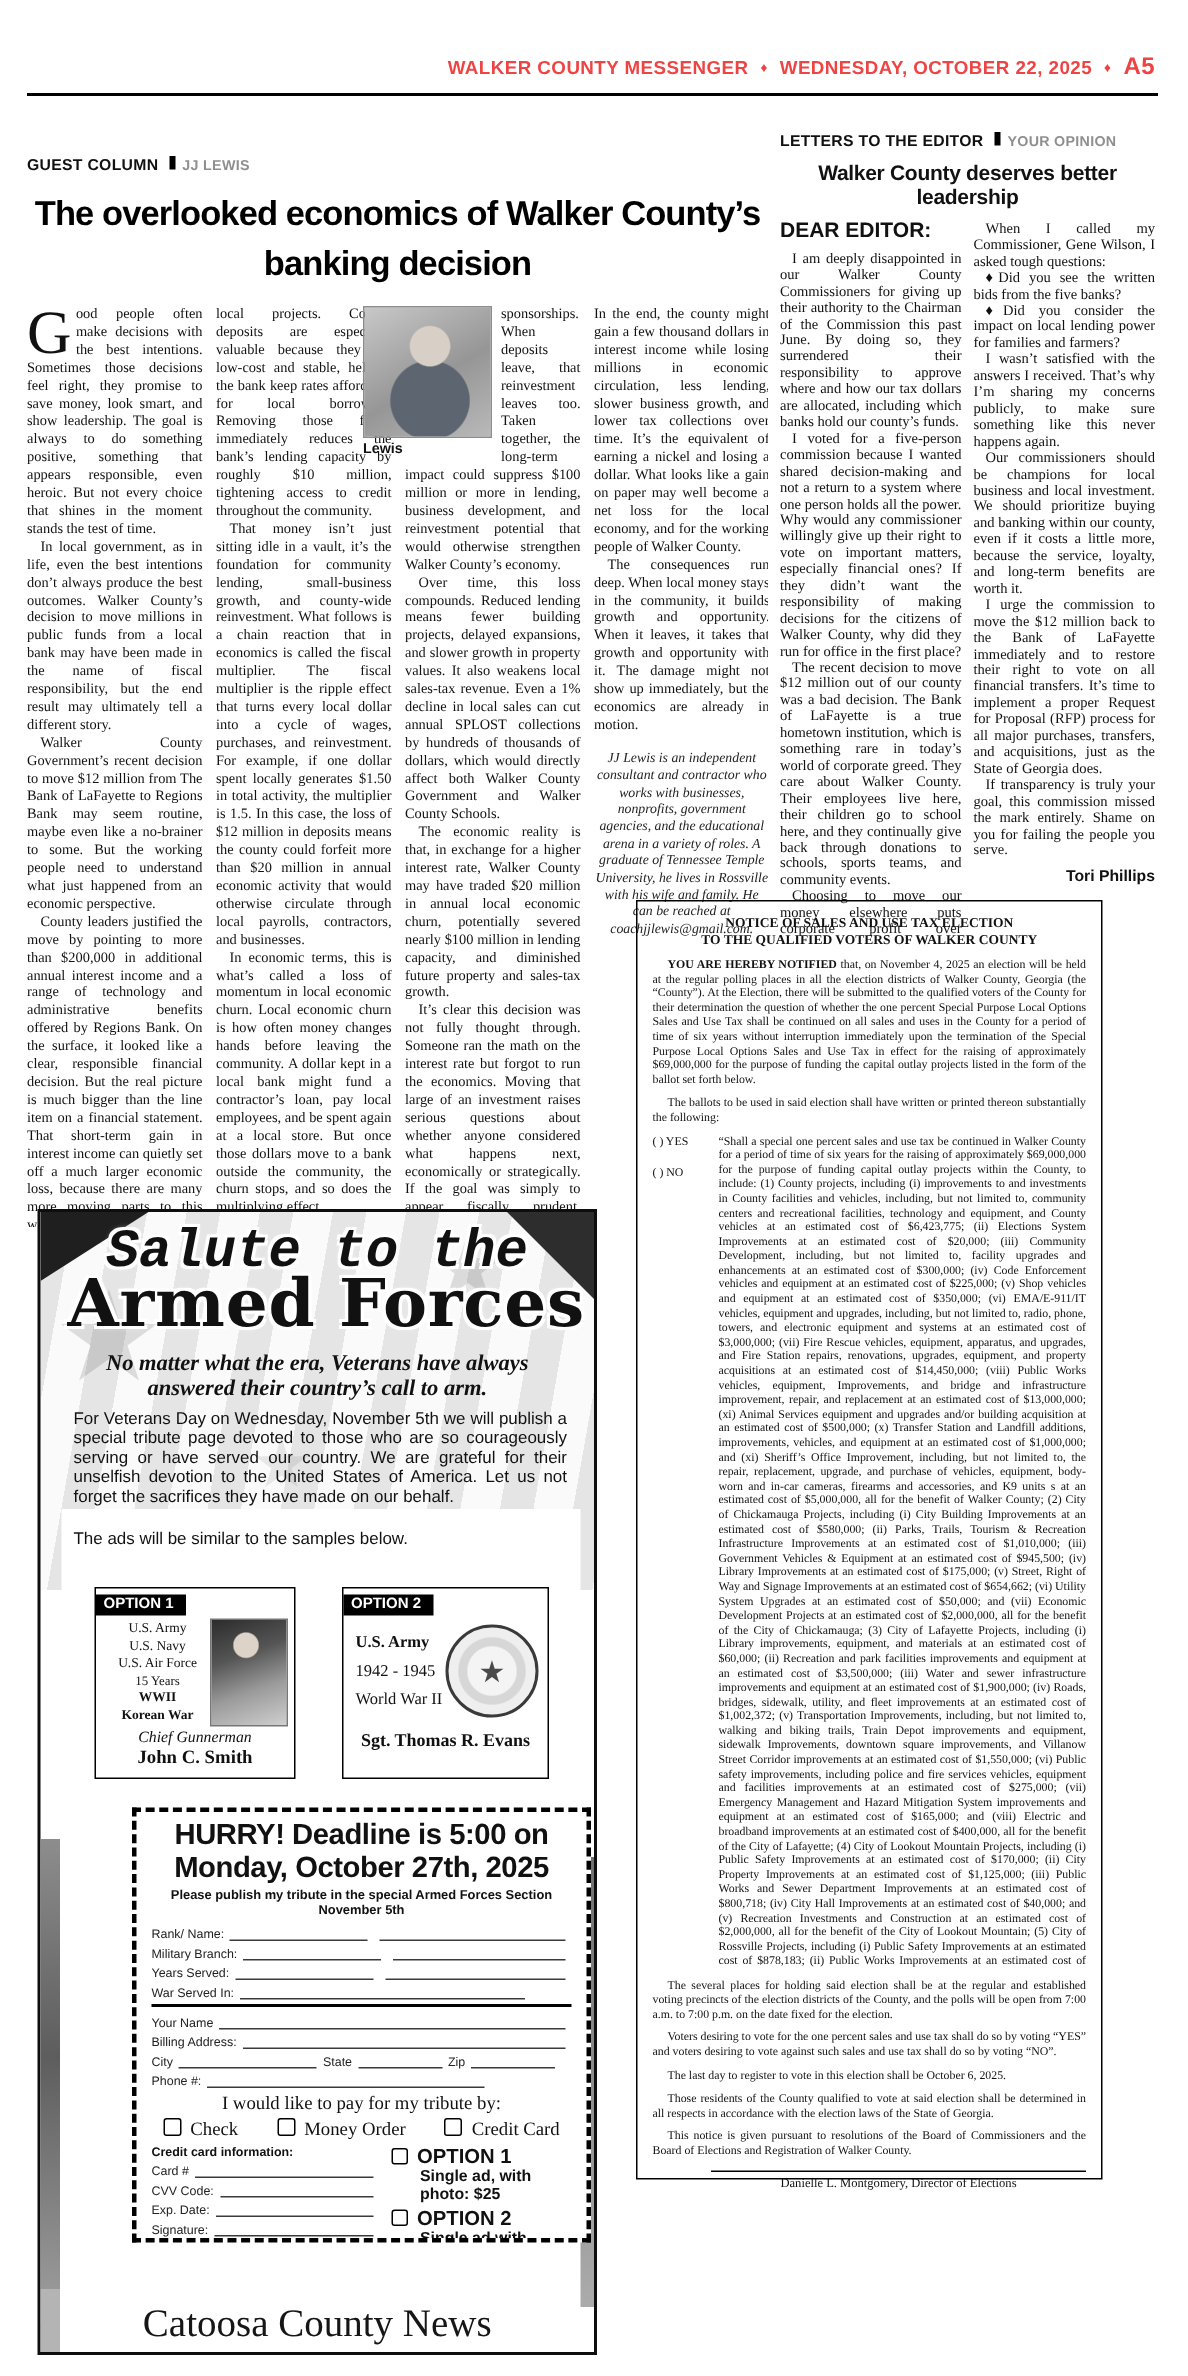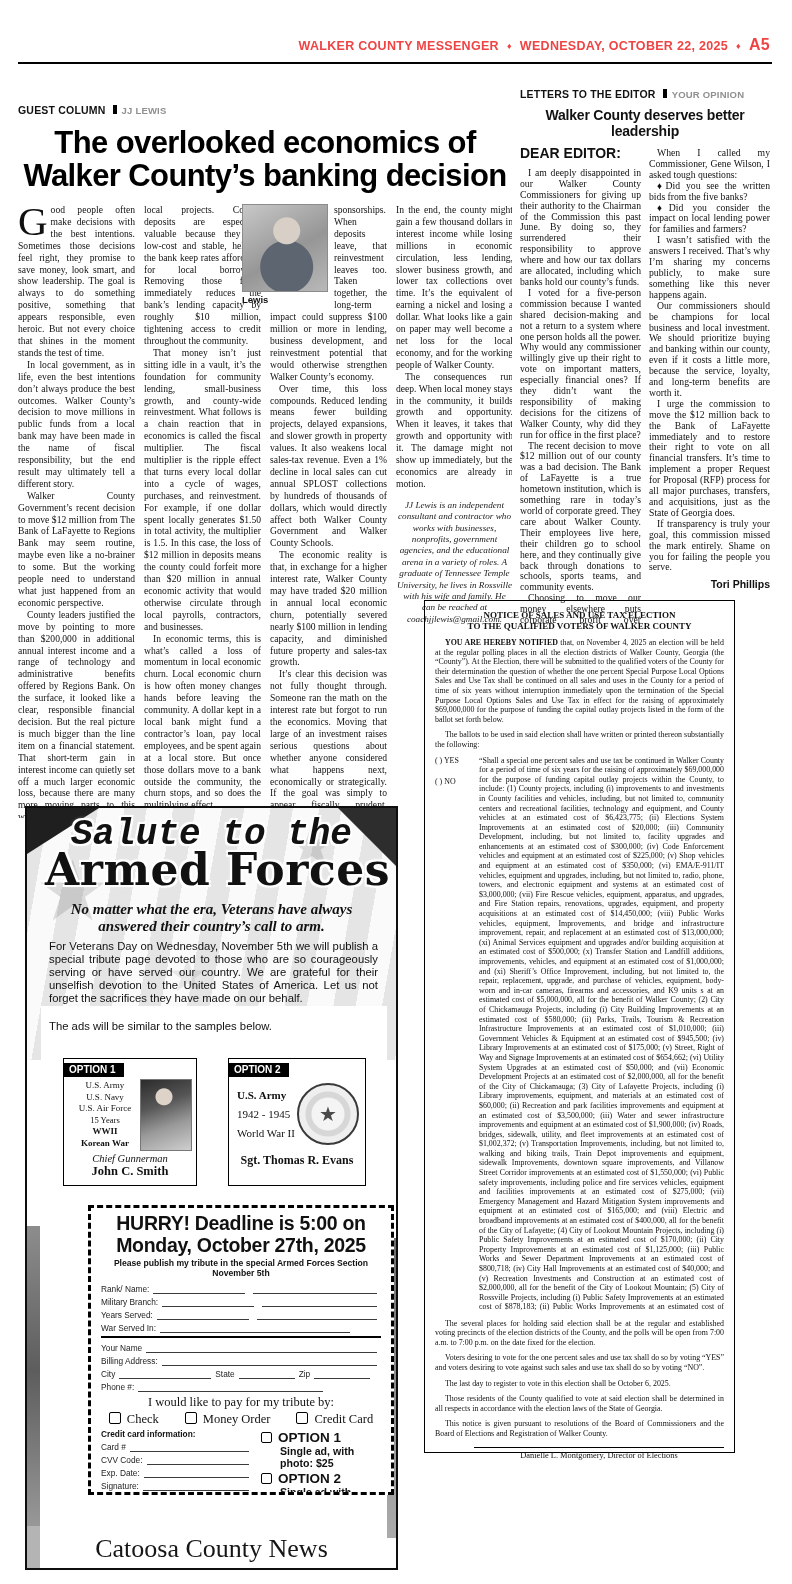--- a/index.html
+++ b/index.html
@@ -12,21 +12,21 @@
   #masthead .page { font-size:16px; }
   #top-rule { position:absolute; top:62px; left:18px; width:754px; border-top:2.2px solid #000; }
 
   
   .kicker { font-family:"Liberation Sans",sans-serif; font-weight:bold; font-size:10.5px; letter-spacing:.2px; white-space:nowrap; }
   .kicker .bar { display:inline-block; width:4px; height:9px; background:#000; margin:0 5px 0 7px; }
   .kicker .sub { color:#8f8f8f; font-size:9.5px; }
 
   
   #guest { position:absolute; left:18px; top:104px; width:494px; }
-  #guest-headline { margin-top:10px; text-align:center; font-family:"Liberation Sans",sans-serif; font-weight:bold; font-size:31px; line-height:33px; letter-spacing:-.6px; color:#000; }
+  #guest-headline { margin-top:10px; text-align:center; font-family:"Liberation Sans",sans-serif; font-weight:bold; font-size:23px; line-height:33px; letter-spacing:-.6px; color:#000; }
   #gc-cols { margin-top:12px; display:flex; gap:9px; height:614px; overflow:hidden; text-align:justify; }
   .gcol { flex:0 0 117px; font-size:9.6px; line-height:11.9px; }
   .gcol p { text-indent:9px; }
   .gcol .paras p:first-child { text-indent:0; }
   #col1 .paras p:first-child::first-letter { float:left; font-size:41px; line-height:32px; padding:1px 3px 0 0; }
   #lewis-photo { float:left; width:86px; margin:0 6px 3px -28px; }
   .photo-ph { width:86px; height:88px; border:1px solid #8c8c8c;
     background: radial-gradient(circle at 52% 30%, #d8cfc6 0 13px, rgba(0,0,0,0) 14px),
                 radial-gradient(circle at 52% 72%, #5d6670 0 26px, rgba(0,0,0,0) 27px),
                 linear-gradient(150deg,#c8c8c8 0%, #969696 55%, #b9b9b9 100%); }

